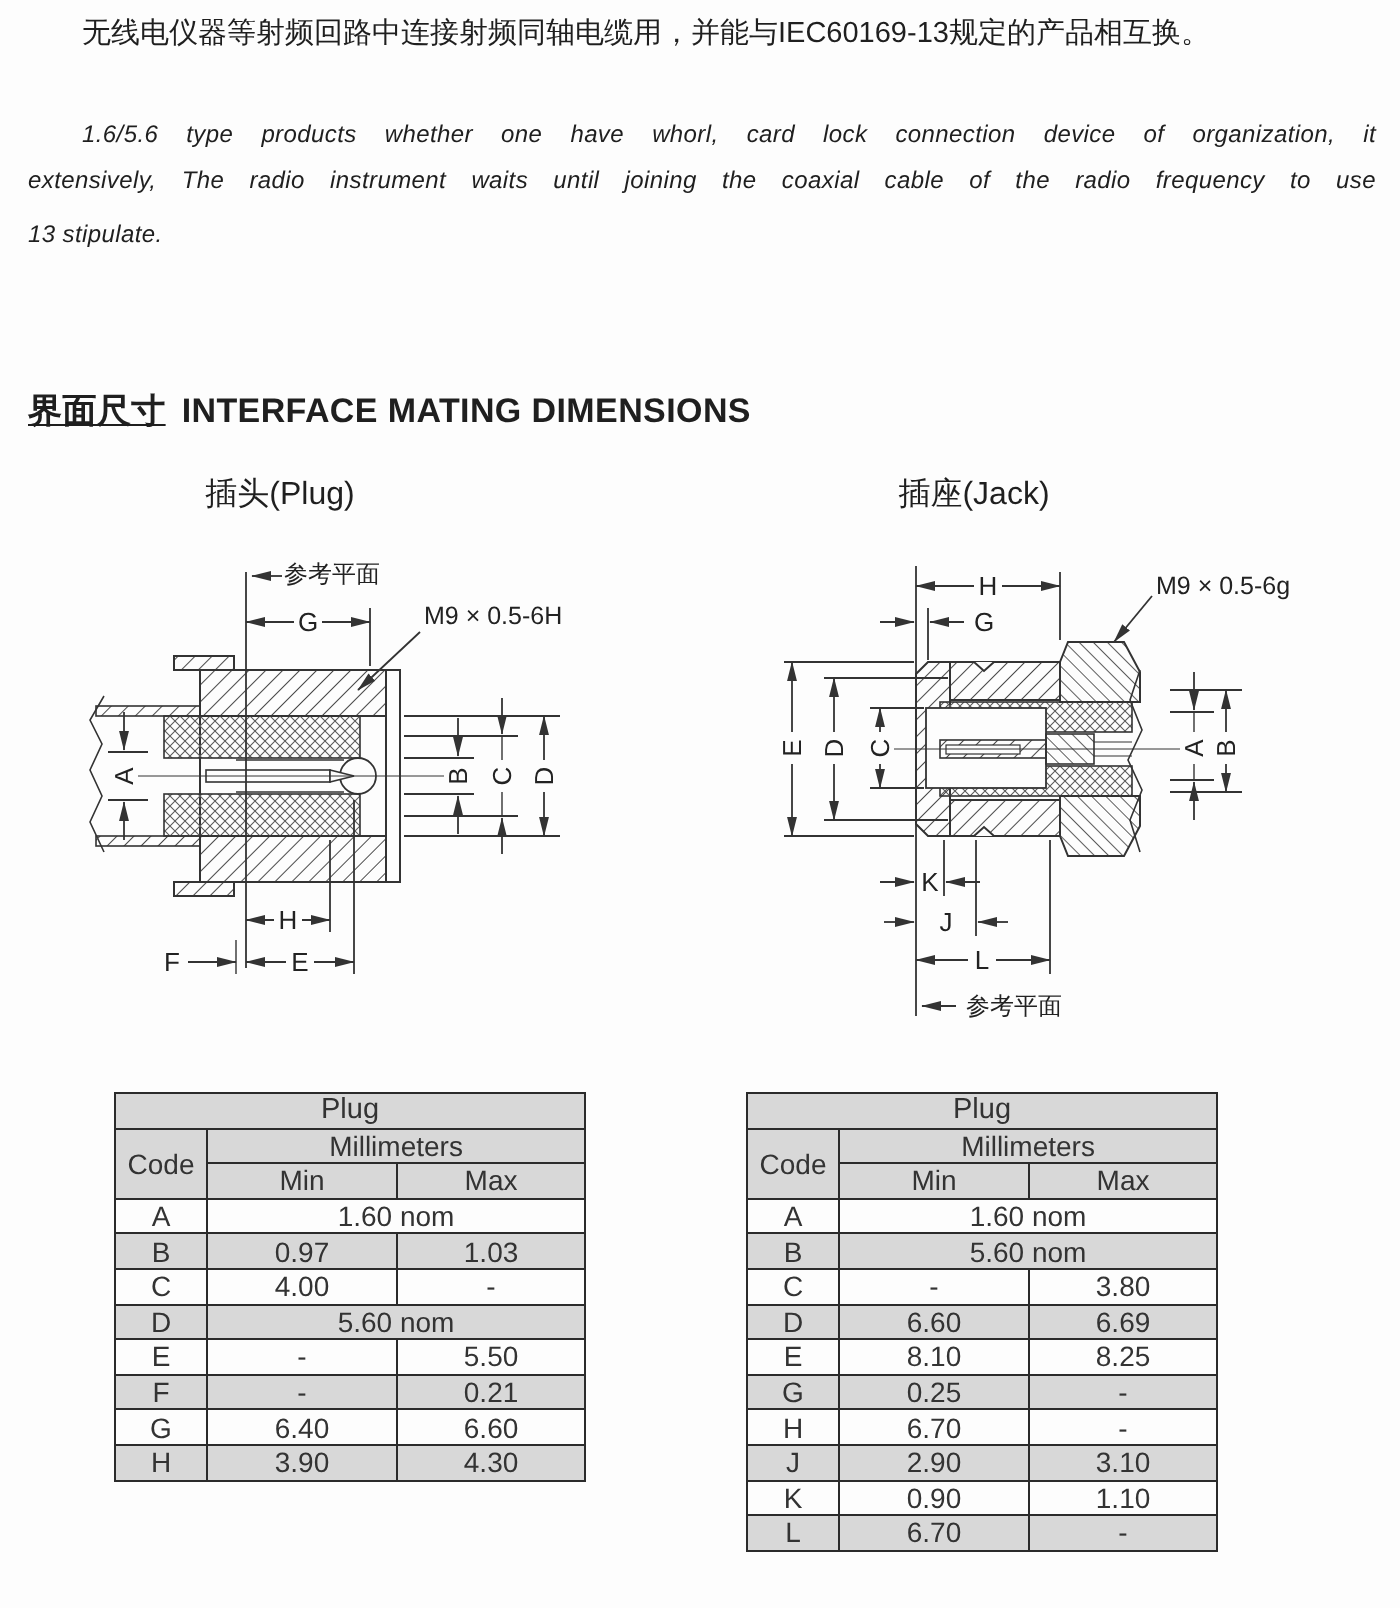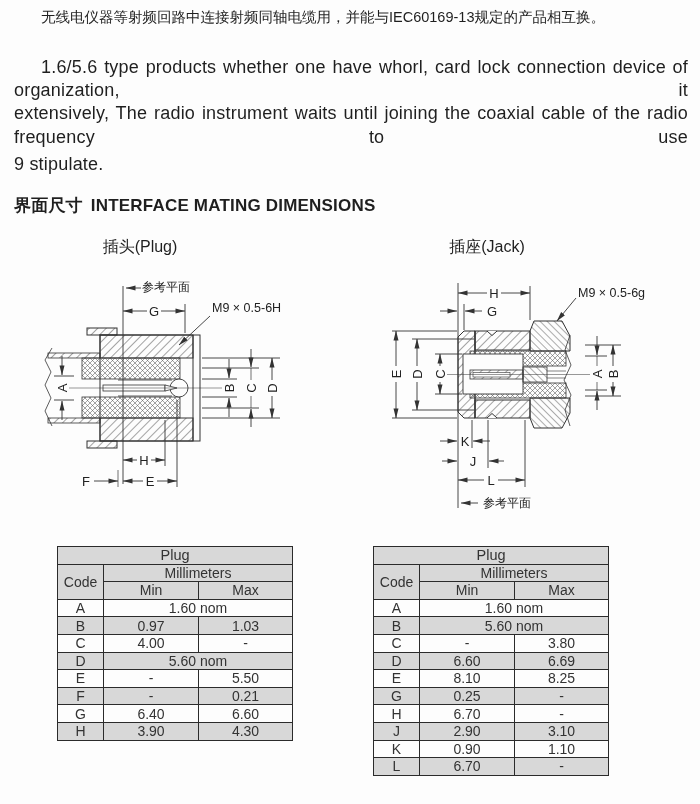--- a/index.html
+++ b/index.html
@@ -9,26 +9,26 @@
     font-family:"Liberation Sans","DejaVu Sans",sans-serif;
     color:var(--ink,#1f1f1f);
   }
   .abs{position:absolute;}
   
   .para{left:14px;width:674px;}
   .para .ln{white-space:nowrap;}
   .para .ln.j{white-space:normal;text-align:justify;text-align-last:justify;}
   .zh{top:5px;font-size:14.5px;line-height:25px;}
   .zh .ln:first-child{text-indent:27px;}
-  .en{top:56px;font-size:18px;line-height:23.2px;letter-spacing:.2px;}
+  .en{top:56px;font-size:12px;line-height:23.2px;letter-spacing:.2px;font-style:italic;}
   .en .ln:first-child{text-indent:27px;}
   .en .ln.last{margin-top:4px;text-align:left;}
   
   .heading{left:14px;top:194px;font-size:17px;font-weight:bold;letter-spacing:.2px;}
-  .heading .zh-part{margin-right:8px;}
+  .heading .zh-part{margin-right:8px;text-decoration:underline;}
   
   .dtitle{top:237px;font-size:16px;text-align:center;}
   #plug-title{left:30px;width:220px;}
   #jack-title{left:378px;width:218px;}
   .drawing{position:absolute;}
   
   .tbl-host{position:absolute;top:546px;}
   #plug-table-host{left:57px;width:236px;}
   #jack-table-host{left:373px;width:235px;}
   table.dim{border-collapse:collapse;width:100%;table-layout:fixed;color:#333;}
@@ -45,21 +45,21 @@
 </head>
 <body>
 
 <div class="abs para zh">
   <div class="ln">无线电仪器等射频回路中连接射频同轴电缆用，并能与IEC60169-13规定的产品相互换。</div>
 </div>
 
 <div class="abs para en">
   <div class="ln j">1.6/5.6 type products whether one have whorl, card lock connection device of organization, it</div>
   <div class="ln j">extensively, The radio instrument waits until joining the coaxial cable of the radio frequency to use</div>
-  <div class="ln last">9 stipulate.</div>
+  <div class="ln last">13 stipulate.</div>
 </div>
 
 <div class="abs heading">
   <span class="zh-part">界面尺寸</span><span>INTERFACE MATING DIMENSIONS</span>
 </div>
 
 <div id="plug-title" class="abs dtitle">插头(Plug)</div>
 <div id="jack-title" class="abs dtitle">插座(Jack)</div>
 
 <svg class="drawing" style="left:30px;top:268px" width="320" height="270" viewBox="0 0 320 270" xmlns="http://www.w3.org/2000/svg">

